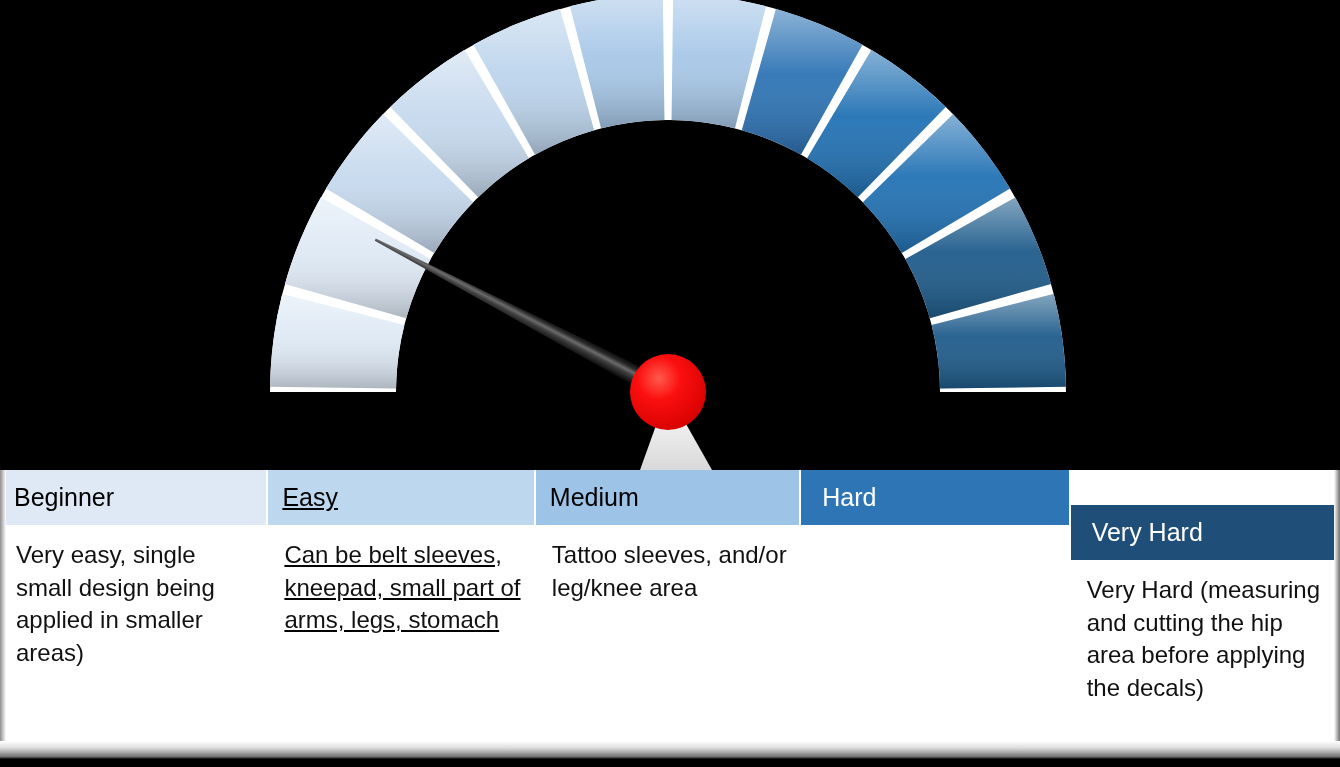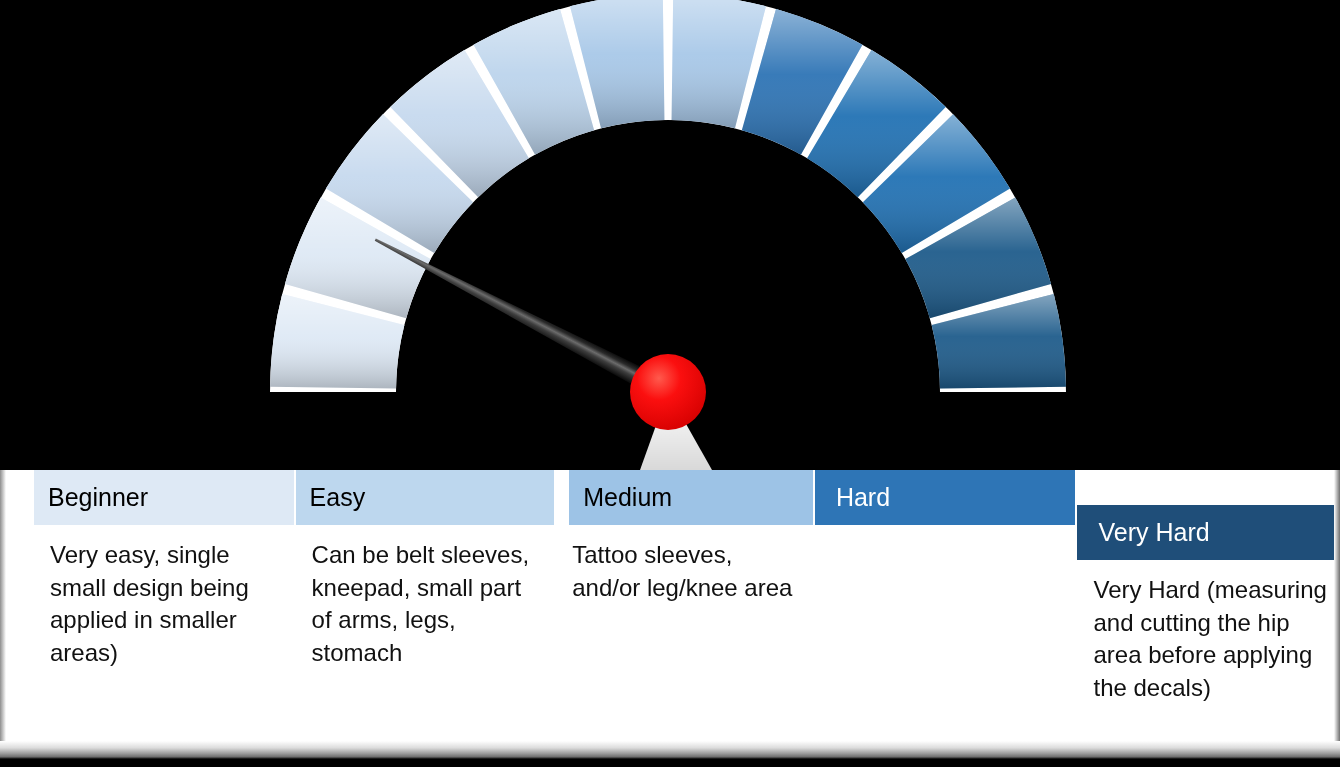--- a/index.html
+++ b/index.html
@@ -121,30 +121,30 @@
 
       <g id="needle-group">
         <polygon points="-11,0 11,0 1.2,-330 -1.2,-330" fill="url(#needleGrad)" transform="translate(668,392) rotate(297.5)"></polygon>
       </g>
 
       <circle cx="668" cy="392" r="38" fill="url(#hubGrad)"></circle>
     </svg>
   </div>
 
   <div id="legend-table">
-      <div class="legend-col" style="width: 268px; margin-left: 34px;">
+      <div class="legend-col" style="width: 268px;">
         <div class="col-head light" style="background: rgb(222, 233, 245); color: rgb(0, 0, 0);">Beginner</div>
         <div class="col-body">Very easy, single small design being applied in smaller areas)</div>
       </div>
-      <div class="legend-col" style="width: 267px;">
+      <div class="legend-col" style="width: 267px; text-decoration: underline;">
         <div class="col-head light" style="background: rgb(189, 215, 238); color: rgb(0, 0, 0);">Easy</div>
         <div class="col-body">Can be belt sleeves, kneepad, small part of arms, legs, stomach</div>
       </div>
       <div class="legend-col" style="width: 265px;">
-        <div class="col-head light" style="background: rgb(157, 195, 230); color: rgb(0, 0, 0); margin-left: 13px;">Medium</div>
+        <div class="col-head light" style="background: rgb(157, 195, 230); color: rgb(0, 0, 0);">Medium</div>
         <div class="col-body">Tattoo sleeves, and/or leg/knee area</div>
       </div>
       <div class="legend-col" style="width: 269px;">
         <div class="col-head dark" style="background: rgb(46, 117, 182); color: rgb(255, 255, 255);">Hard</div>
       </div>
       <div class="legend-col" style="width: 271px;">
         <div class="col-head dark" style="background: rgb(31, 78, 121); color: rgb(255, 255, 255); margin-top: 35px;">Very Hard</div>
         <div class="col-body">Very Hard (measuring and cutting the hip area before applying the decals)</div>
       </div>
     </div>

